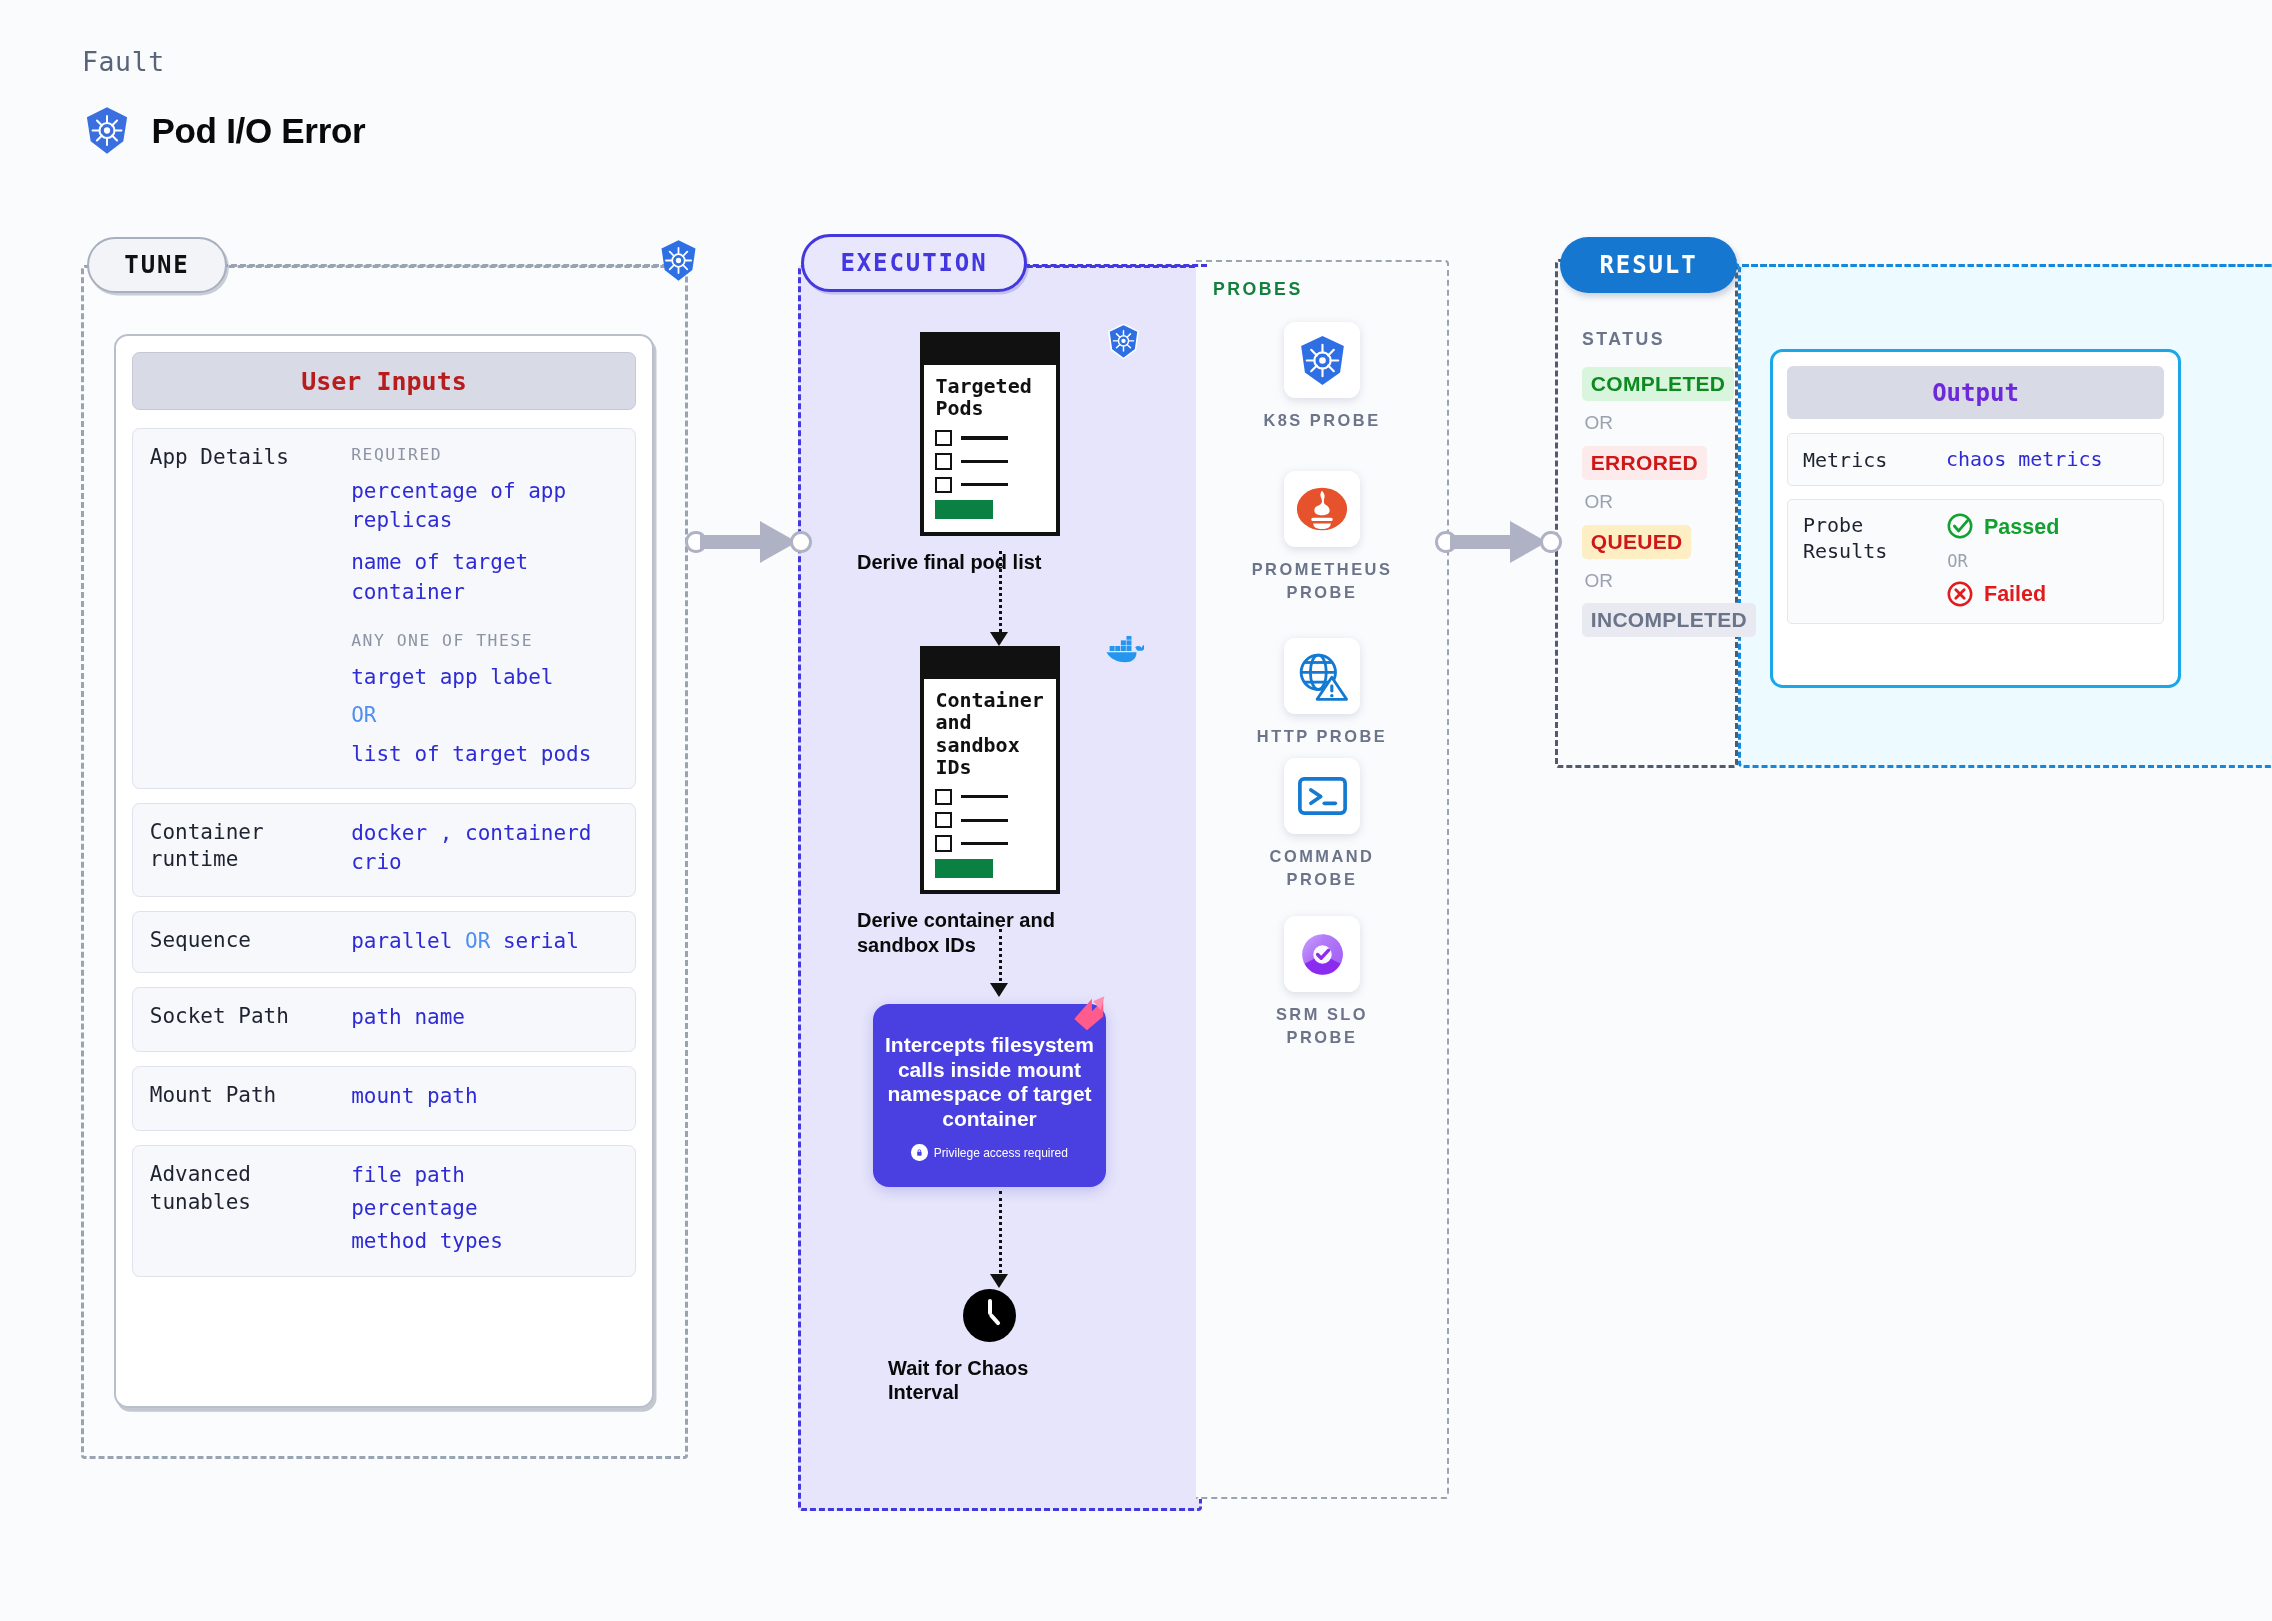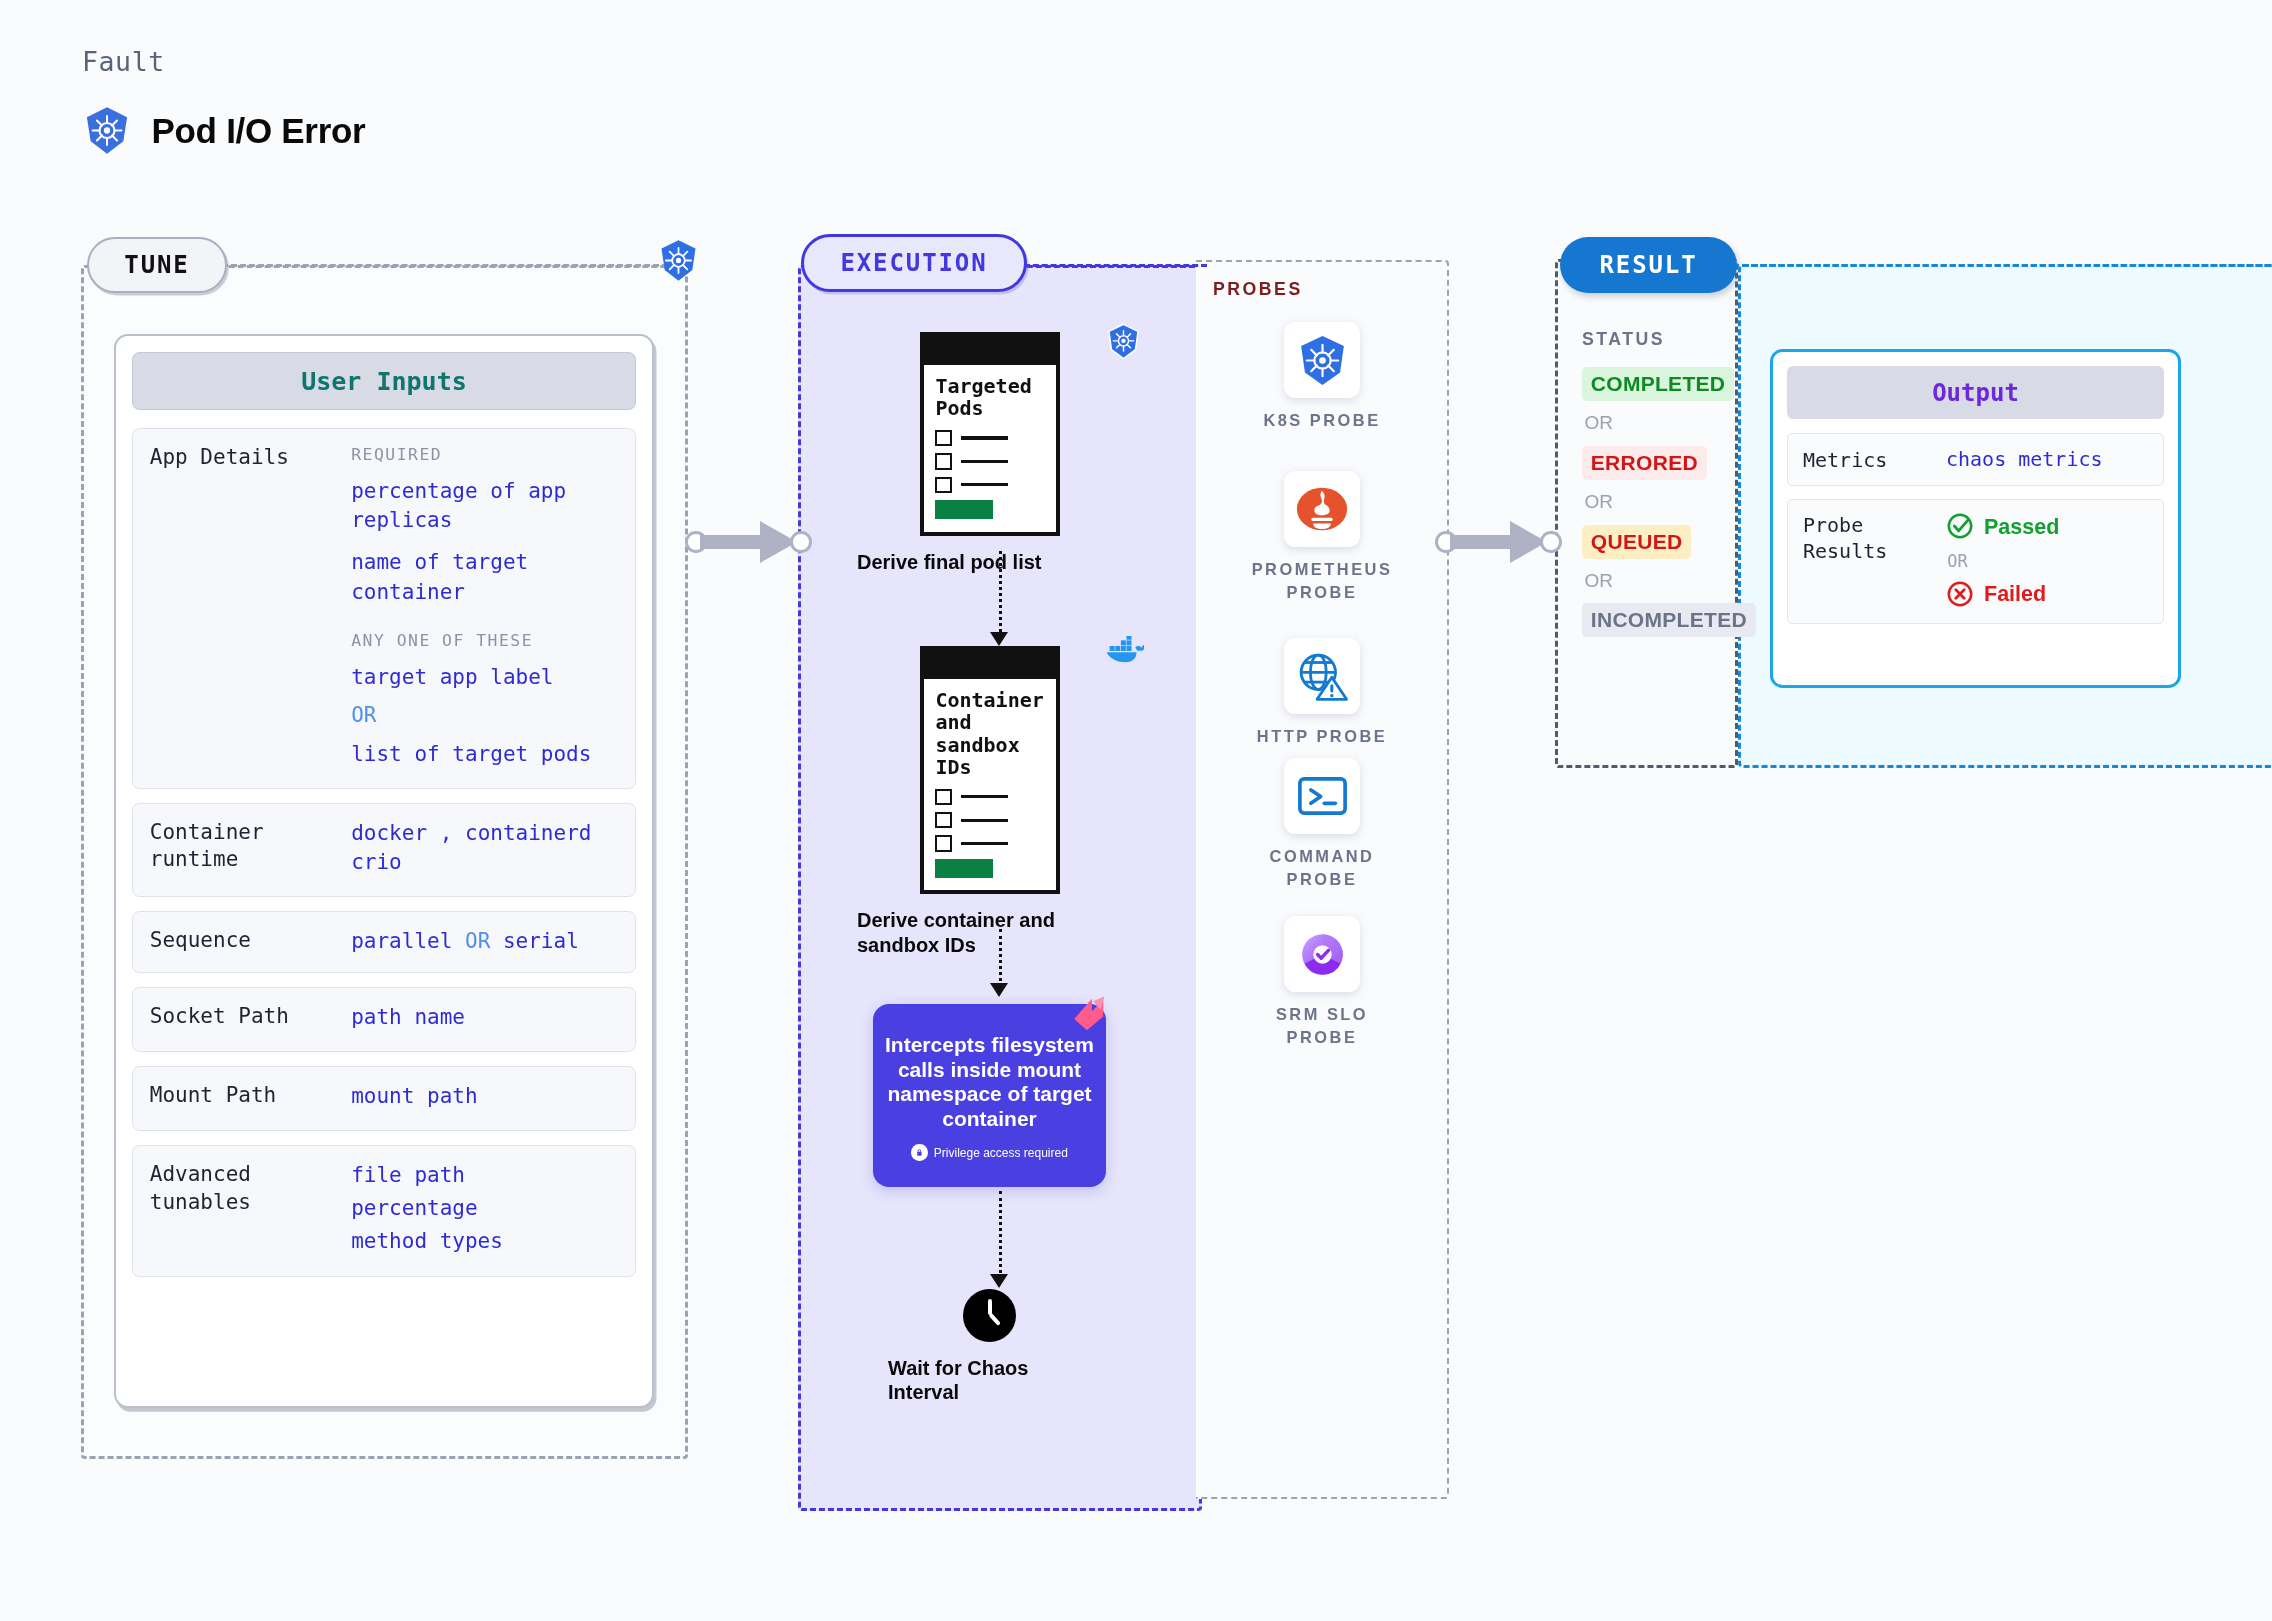--- a/index.html
+++ b/index.html
@@ -79,21 +79,21 @@
   
   .ui-card {
     position: absolute; left: 114px; top: 334px; width: 540px; height: 1074px;
     background: #fff; border: 2.5px solid #b9c0cc; border-radius: 14px;
     box-shadow: 2.5px 3.8px 0 rgba(150,156,170,.55);
     padding: 16.4px;
   }
   .ui-header {
     background: #d8dae6; border: 1.3px solid #c4c7d6; border-radius: 7.6px;
     height: 58px; display: flex; align-items: center; justify-content: center;
-    font-family: "DejaVu Sans Mono", monospace; font-size: 25px; font-weight: 700; color: #0f766e;
+    font-family: "DejaVu Sans Mono", monospace; font-size: 25px; font-weight: 700; color: #b91c1c;
     margin-bottom: 17.7px;
   }
   .ui-row {
     border: 1.3px solid #dfe2ea; border-radius: 7.6px; background: #f7f8fb;
     padding: 15px 16.4px; margin-bottom: 14px; display: flex; gap: 11.4px;
   }
   .ui-row .lbl {
     font-family: "DejaVu Sans Mono", monospace; font-size: 21px; color: #1d2330;
     width: 190px; flex: 0 0 190px; line-height: 1.32;
   }
@@ -165,21 +165,21 @@
   .litmus-mark { position: absolute; right: -5px; top: -8.8px; width: 47px; height: 39px; }
 
   .clock-node { position: absolute; left: 963px; top: 1289px; }
   .clock { width: 53px; height: 53px; border-radius: 50%; background: #000; position: relative; }
   .clock .hh { position: absolute; width: 4.4px; height: 16.4px; background: #fff; left: 25px; top: 10px; border-radius: 2.5px; }
   .clock .mh { position: absolute; width: 4.4px; height: 14px; background: #fff; left: 25px; top: 25px; border-radius: 2.5px; transform: rotate(-42deg); transform-origin: top center; }
 
   
   .probes-title {
     position: absolute; left: 1213px; top: 279px;
-    font-size: 17.7px; font-weight: 700; color: #7f1d1d; letter-spacing: 2.5px;
+    font-size: 17.7px; font-weight: 700; color: #15803d; letter-spacing: 2.5px;
   }
   .probe-item { position: absolute; width: 164px; text-align: center; }
   .probe-tile {
     width: 76px; height: 76px; margin: 0 auto; background: #fff; border-radius: 11.4px;
     box-shadow: 0 2.5px 8.8px rgba(140,150,175,.28);
     display: flex; align-items: center; justify-content: center;
   }
   .probe-label {
     margin-top: 11.4px; font-size: 16.4px; font-weight: 700; color: #6c748a;
     letter-spacing: 2.5px; line-height: 1.35;

